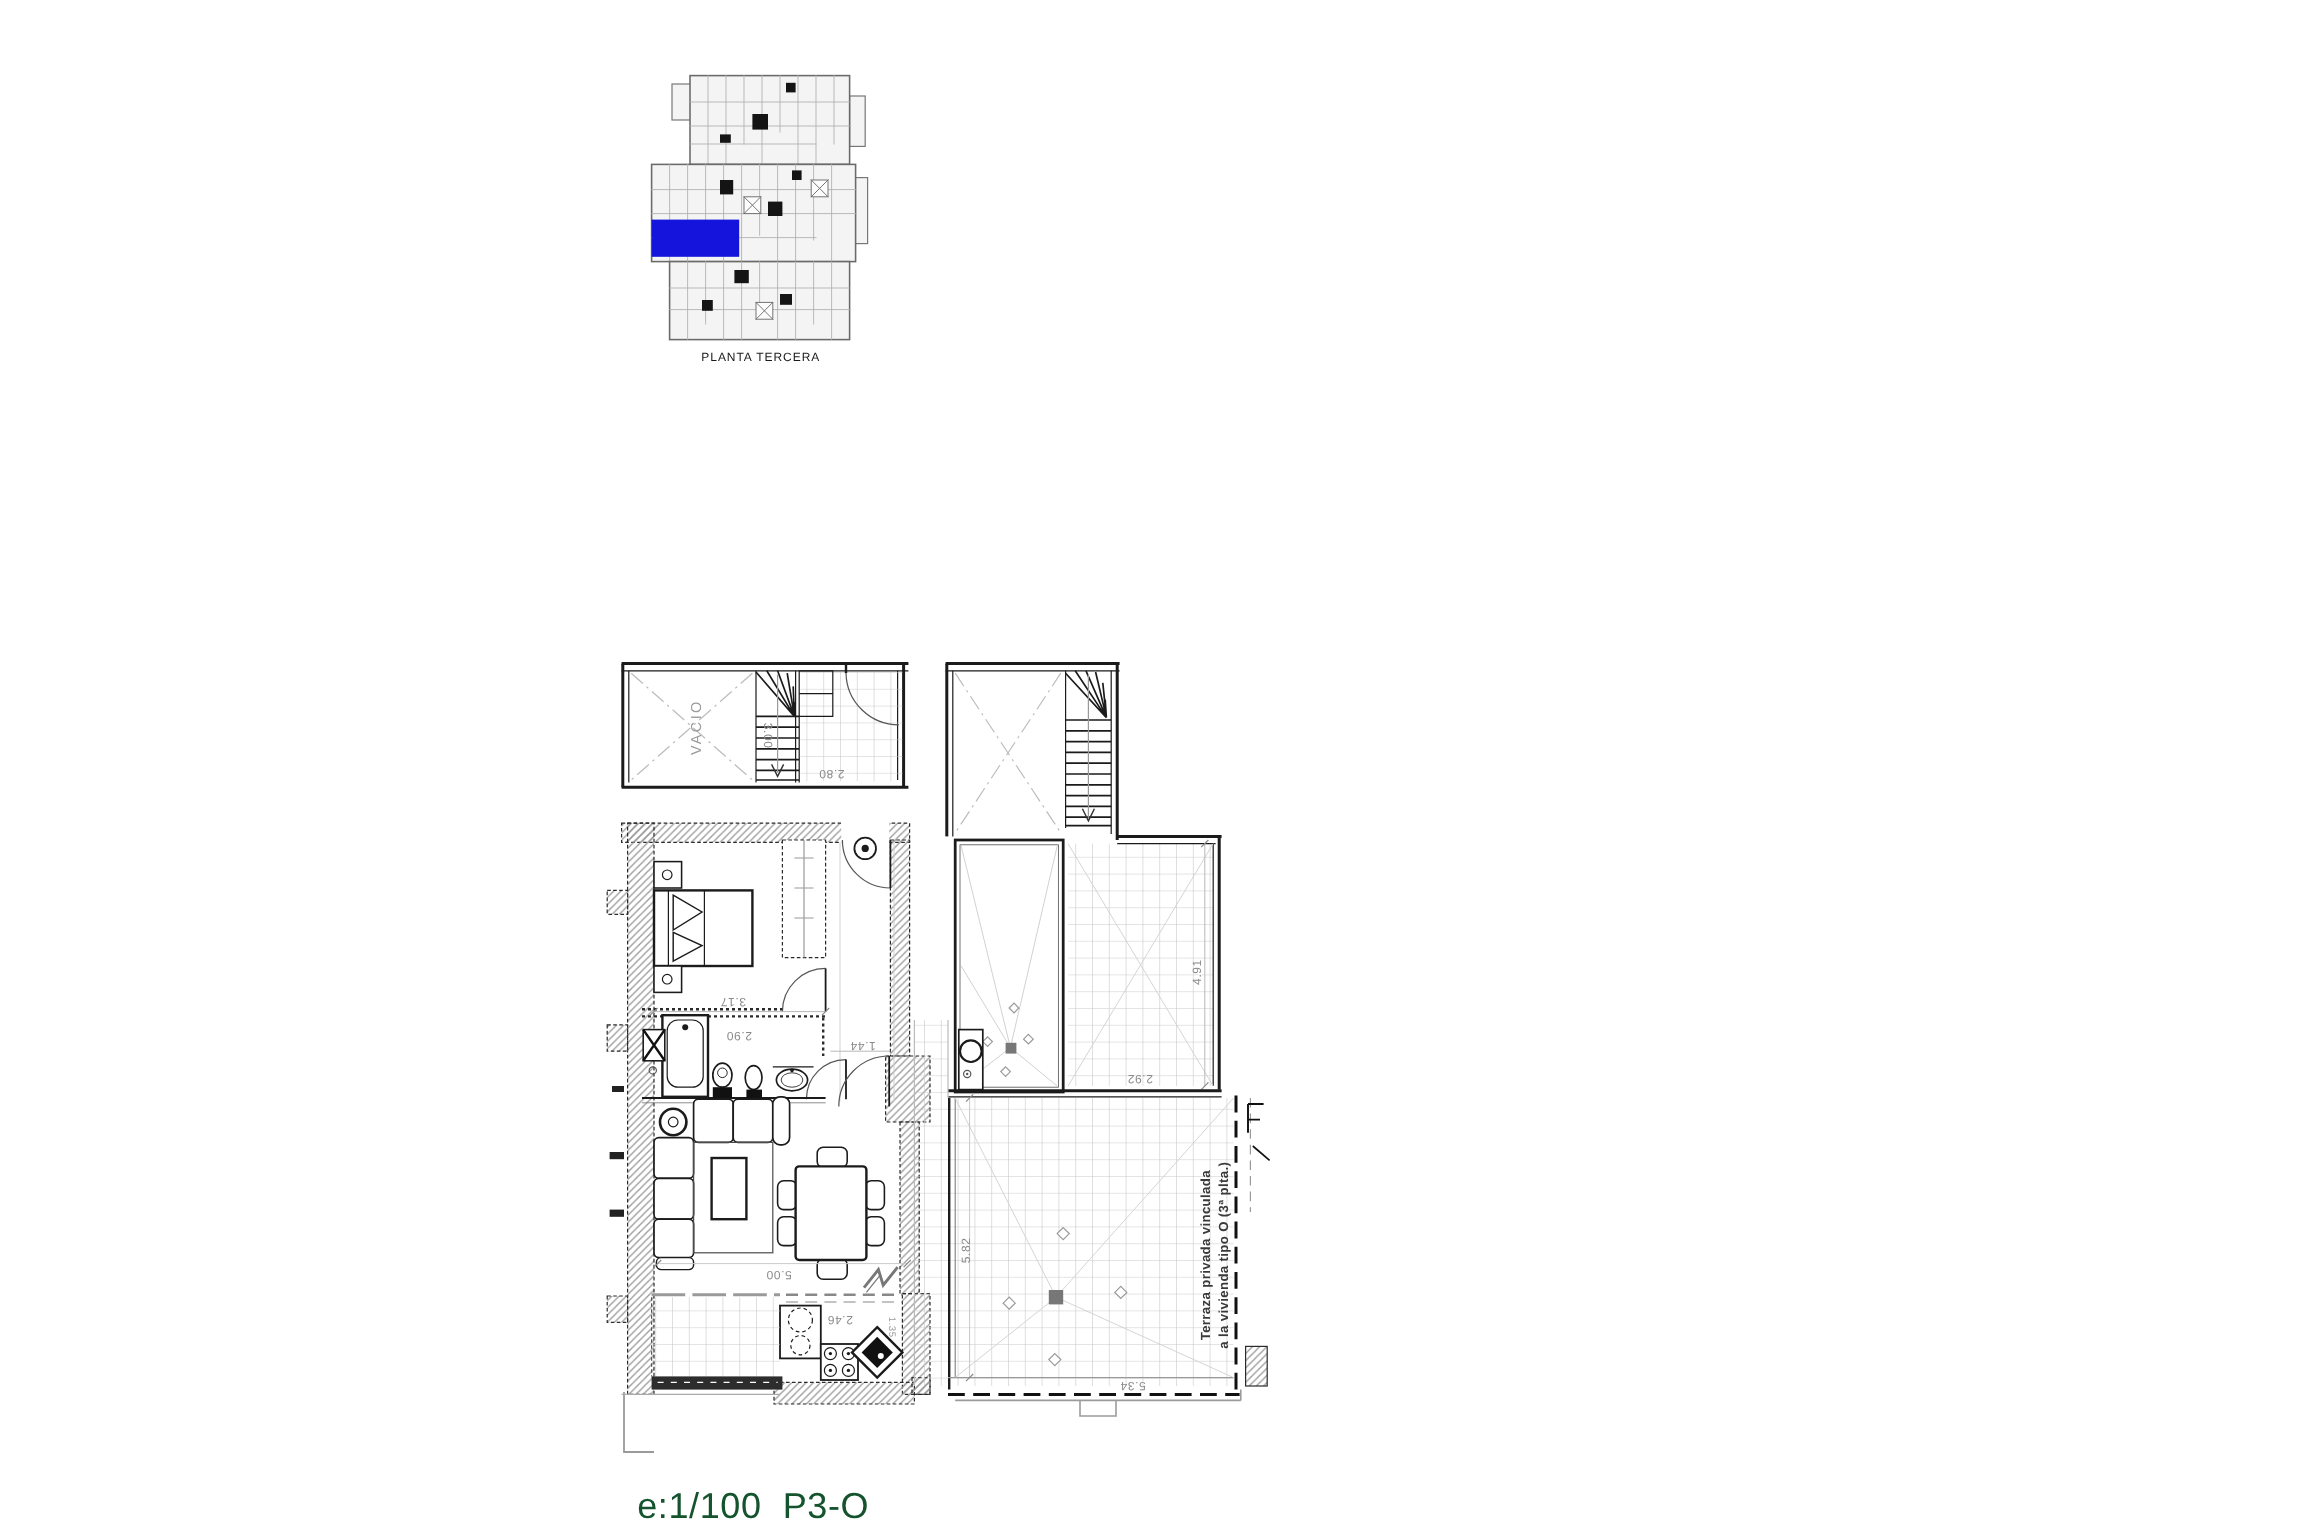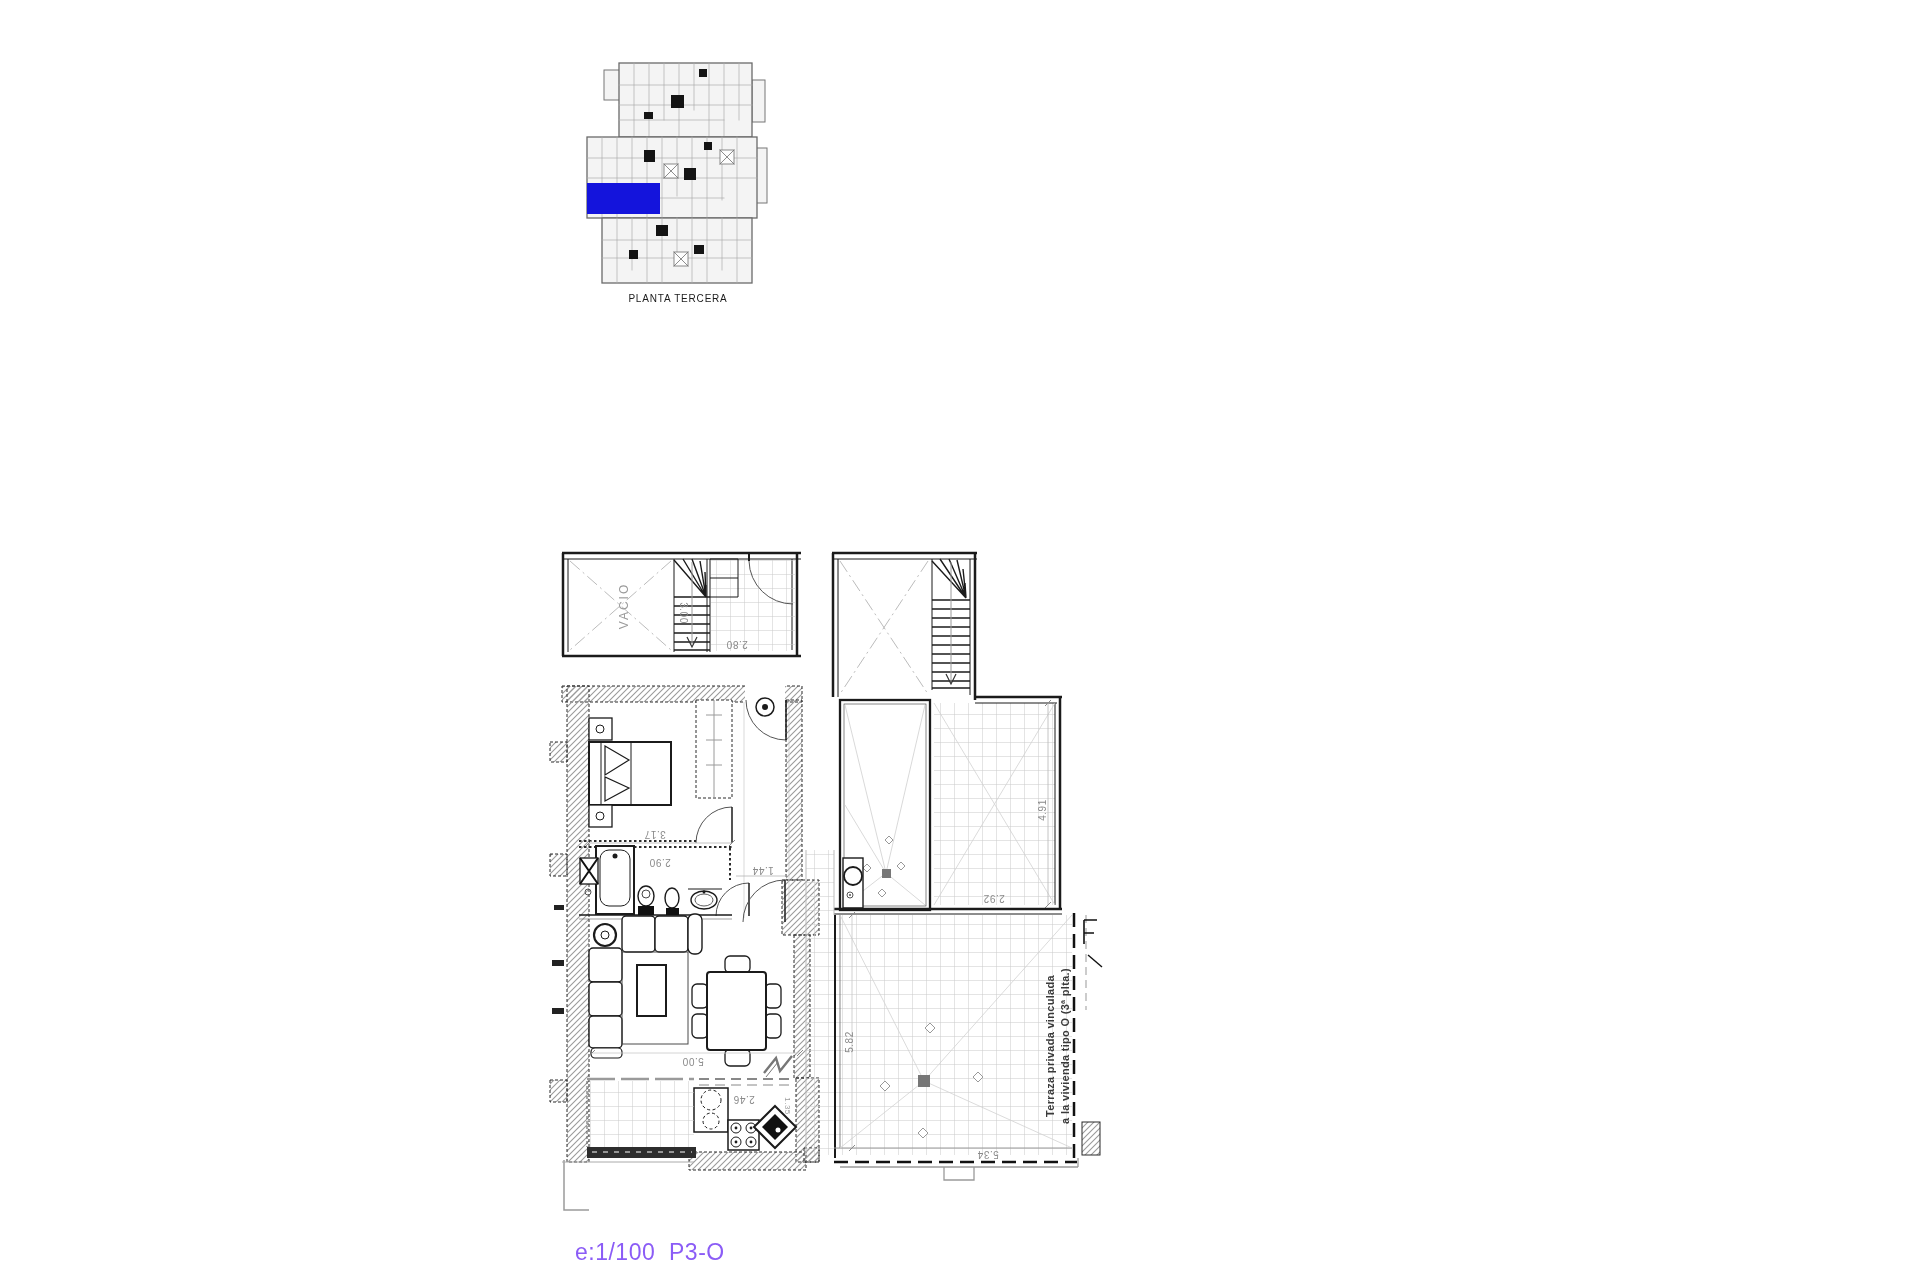--- a/index.html
+++ b/index.html
@@ -1,25 +1,25 @@
 <!DOCTYPE html>
 <html><head>
 <meta charset="utf-8">
 <style>
   html,body{margin:0;padding:0;background:#fff;}
   .sheet{position:relative;width:1560px;height:1280px;background:#ffffff;overflow:hidden;
-         font-family:"Liberation Sans","DejaVu Sans",sans-serif;margin-left:44px;}
+         font-family:"Liberation Sans","DejaVu Sans",sans-serif;}
   svg{position:absolute;left:0;top:0;}
   .lbl{position:absolute;white-space:pre;line-height:1;}
   .dim{font-size:10px;color:#8a8a8a;letter-spacing:.5px;}
   .dim-small{font-size:8px;color:#9a9a9a;}
   .vacio{font-size:12px;color:#9a9a9a;letter-spacing:2px;}
   .terr{font-size:11px;color:#3a3a3a;font-weight:700;letter-spacing:.3px;}
   .keylbl{font-size:10px;color:#1a1a1a;letter-spacing:.8px;}
-  .footer{font-size:23px;color:#8b5cf6;letter-spacing:.5px;}
+  .footer{font-size:30px;color:#14532d;letter-spacing:.5px;}
 </style>
 </head>
 <body>
 
 <div class="sheet">
 
 <svg width="1920" height="1280" viewBox="0 0 1920 1280">
   <defs>
     <pattern id="tiles" width="14" height="14" patternUnits="userSpaceOnUse">
       <path d="M14 0H0V14" fill="none" stroke="#c9c9c9" stroke-width="1"></path>

